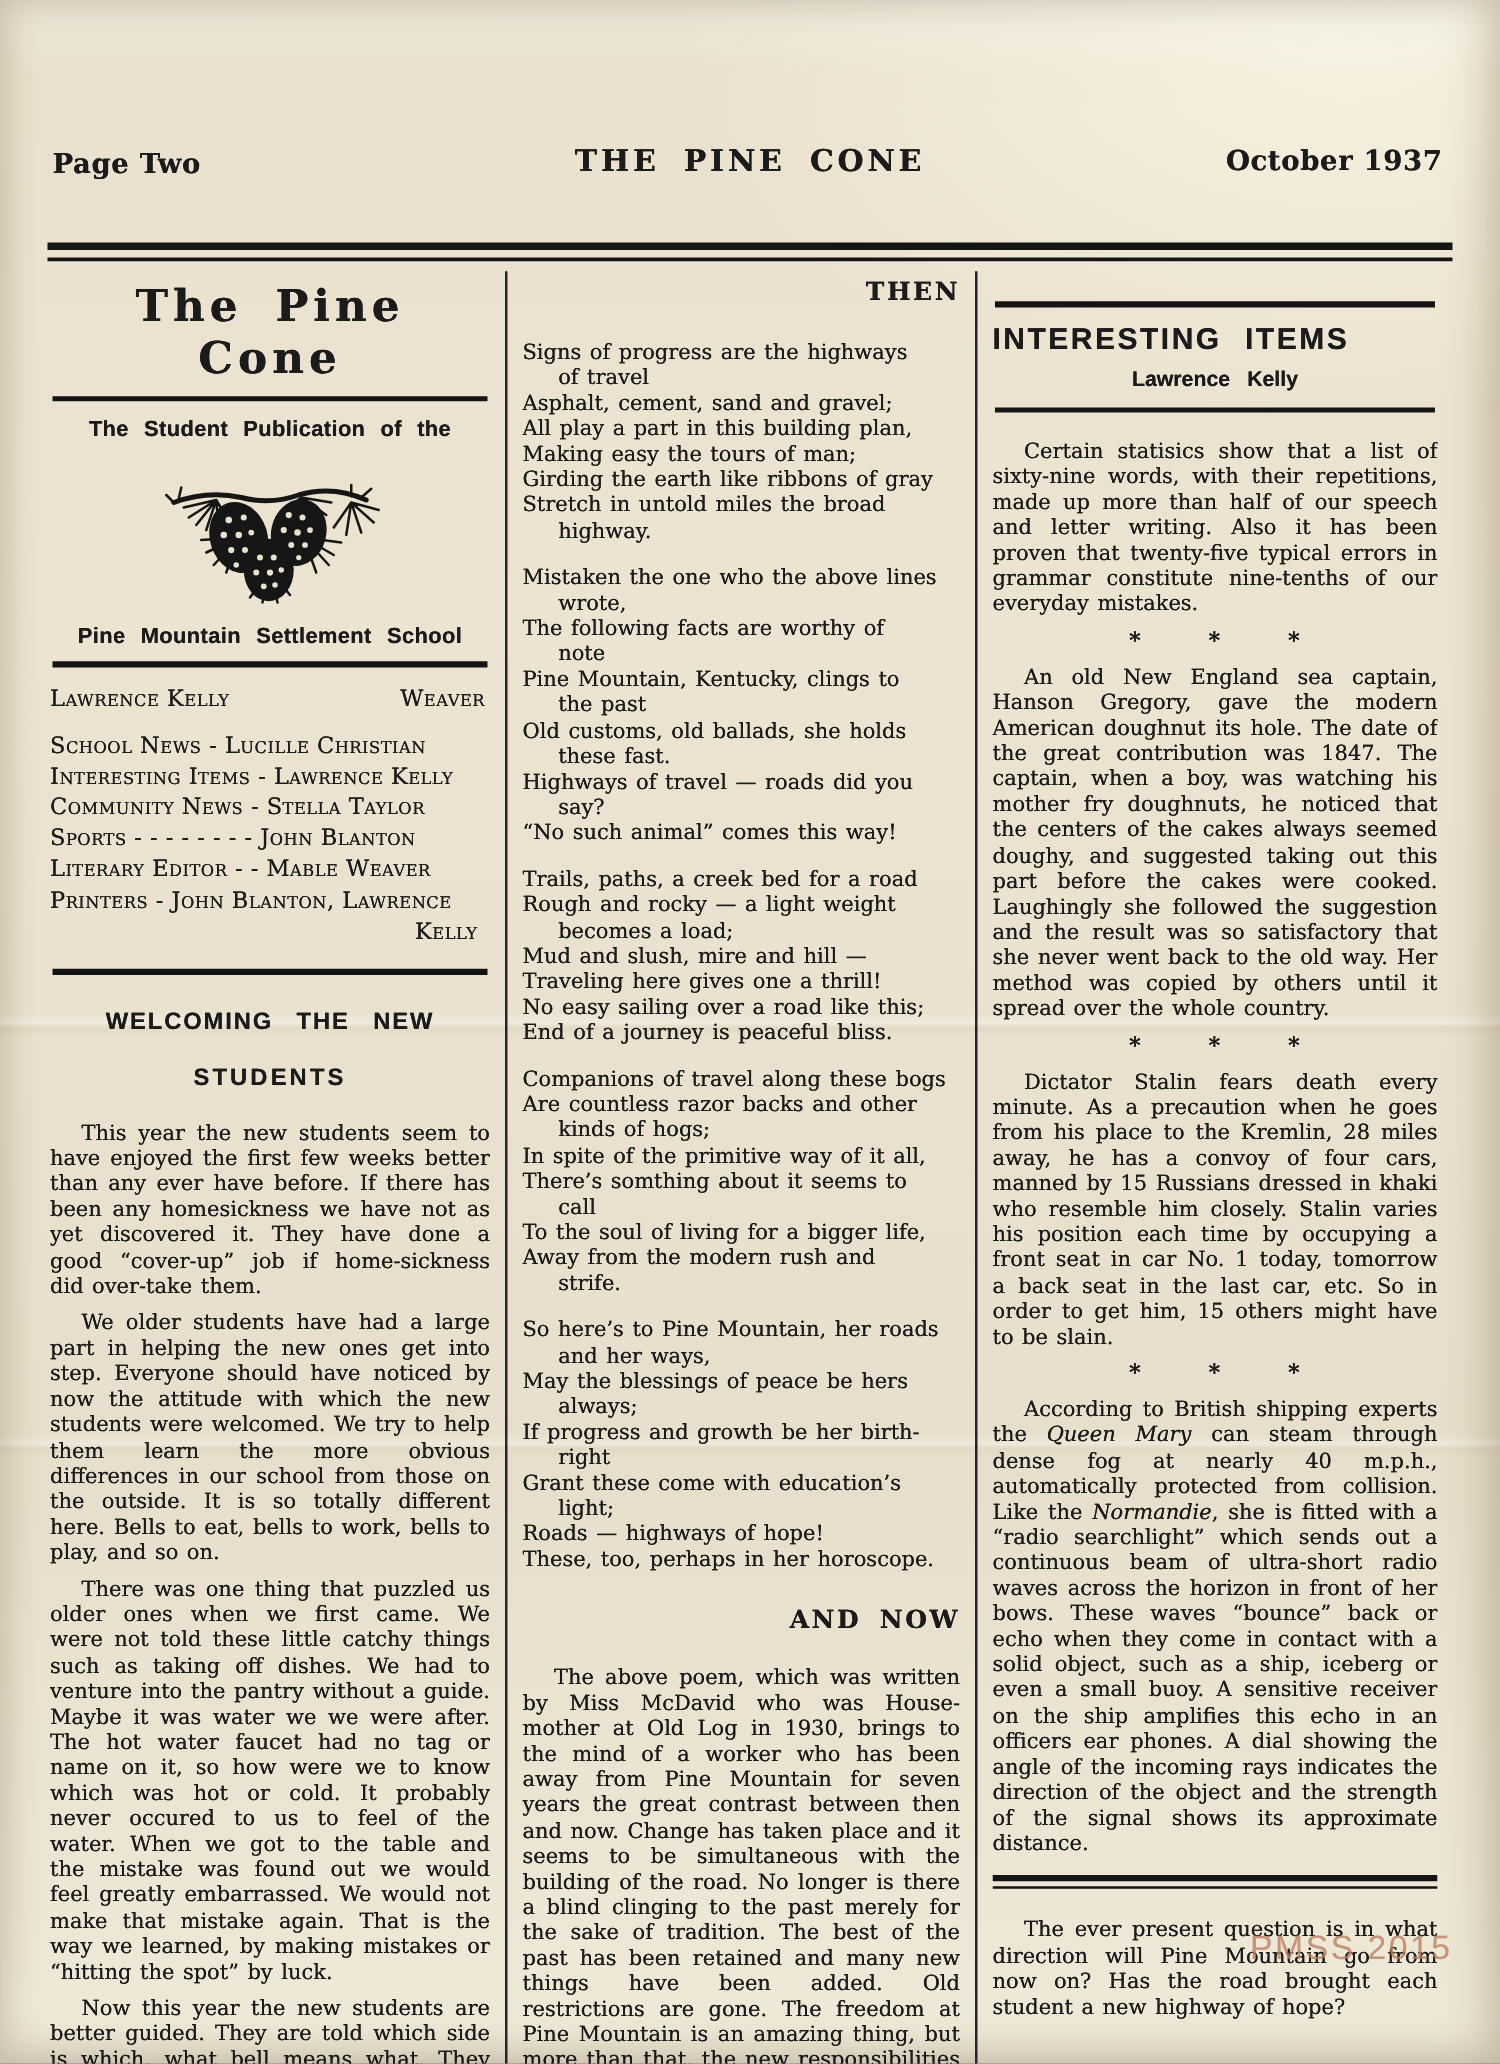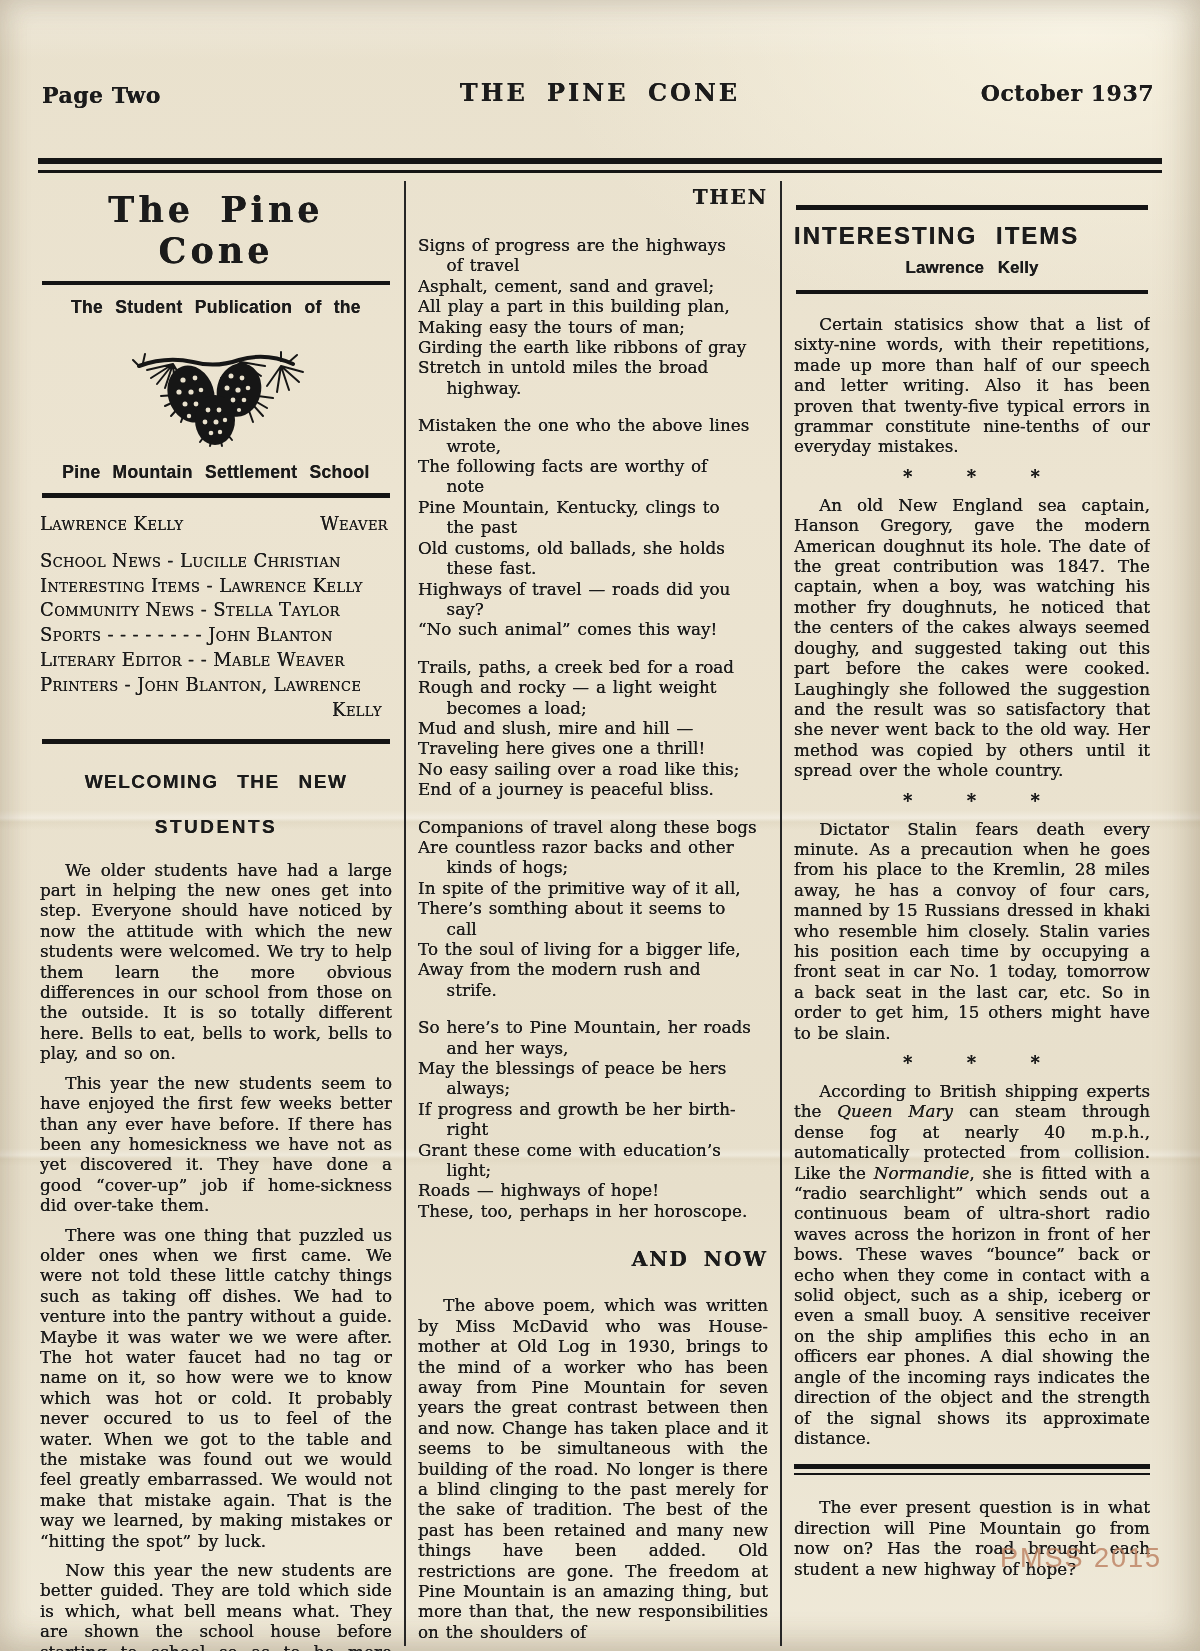--- a/index.html
+++ b/index.html
@@ -14,21 +14,21 @@
       linear-gradient(180deg, rgba(255,255,255,0) 810px, rgba(255,255,255,.35) 818px, rgba(180,165,130,.12) 822px, rgba(255,255,255,0) 830px),
       linear-gradient(180deg, rgba(255,255,255,0) 1148px, rgba(255,255,255,.30) 1155px, rgba(180,165,130,.10) 1159px, rgba(255,255,255,0) 1166px),
       linear-gradient(180deg, #e9e1cd, #ece4d1 30%, #e7dfcb 72%, #efe9d8);
     box-shadow: inset -14px 0 34px rgba(120,100,70,.22), inset 0 -12px 30px rgba(120,100,70,.14), inset 10px 0 24px rgba(120,100,70,.10);
     color:#1b1b1b;
     font-family:"DejaVu Serif", serif;
   }
   .ink{ text-shadow:0 0 .5px currentColor; }
 
   
-  .header{position:relative; padding:82px 46px 0 35px; height:40px;}
+  .header{position:relative; padding:82px 46px 0 35px; height:40px;margin-top:36px;}
   .header .pageno, .header .date{font-size:22px; font-weight:bold; letter-spacing:.5px;}
   .header .pageno{position:absolute; left:42px; top:82px;}
   .header .date{position:absolute; right:46px; top:80px;text-align:center;}
   .header .paper-title{position:absolute; left:0; right:0; top:78px; text-align:center; font-size:24px; font-weight:bold; letter-spacing:3px; word-spacing:8px;}
   .header-rule{margin:36px 38px 0 38px; border-top:6px solid #151515; border-bottom:3px solid #151515; height:6px;}
 
   
   .columns{display:flex; align-items:stretch; padding:6px 28px 0 40px; height:1495px;}
   .col{overflow:hidden;}
   .col-left {flex:0 0 352px;}
@@ -171,22 +171,22 @@
         <div>Literary Editor - - Mable Weaver</div>
         <div>Printers - John Blanton, Lawrence</div>
         <div class="staff-last">Kelly</div>
       </div>
 
       <div class="m-rule thick" style="margin-top:16px;"></div>
 
       <div class="article-title l1">WELCOMING THE NEW</div>
       <div class="article-title l2">STUDENTS</div>
 
+      <p class="para">This year the new students seem to have enjoyed the first few weeks better than any ever have before. If there has been any homesickness we have not as yet discovered it. They have done a good “cover-up” job if home-sickness did over-take them.</p>
       <p class="para">We older students have had a large part in helping the new ones get into step. Everyone should have noticed by now the attitude with which the new students were welcomed. We try to help them learn the more obvious differences in our school from those on the outside. It is so totally different here. Bells to eat, bells to work, bells to play, and so on.</p>
-      <p class="para">This year the new students seem to have enjoyed the first few weeks better than any ever have before. If there has been any homesickness we have not as yet discovered it. They have done a good “cover-up” job if home-sickness did over-take them.</p>
       <p class="para">There was one thing that puzzled us older ones when we first came. We were not told these little catchy things such as taking off dishes. We had to venture into the pantry without a guide. Maybe it was water we we were after. The hot water faucet had no tag or name on it, so how were we to know which was hot or cold. It probably never occured to us to feel of the water. When we got to the table and the mistake was found out we would feel greatly embarrassed. We would not make that mistake again. That is the way we learned, by making mistakes or “hitting the spot” by luck.</p>
       <p class="para">Now this year the new students are better guided. They are told which side is which, what bell means what. They are shown the school house before starting to school so as to be more familiar with the surroundings. We feel that this year will be a great success.</p>
     </div>
 
     <div class="divider"></div>
 
     <div class="col col-mid">
       <div class="sec-title">THEN</div>
 
       <div class="poem">

